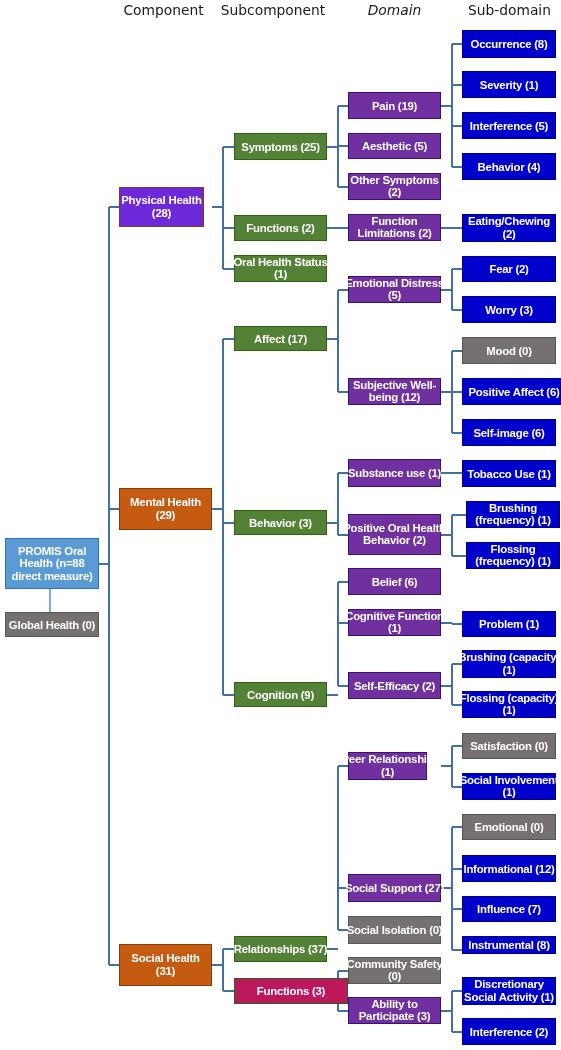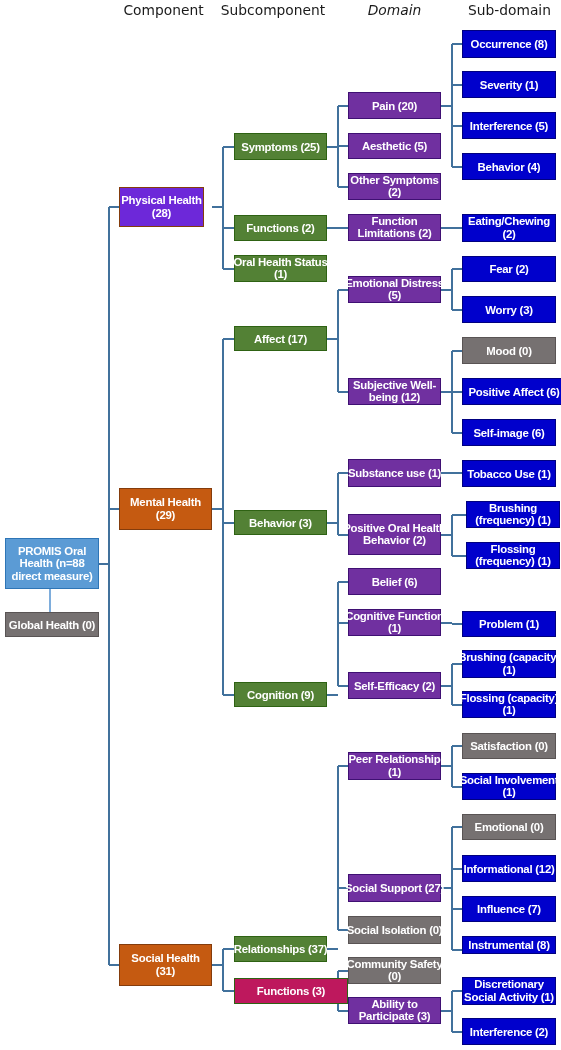--- a/index.html
+++ b/index.html
@@ -203,21 +203,21 @@
           <span class="line">Relationships (37)</span>
         </span>
       </div>
       <div class="node" style="left: 234px; top: 978px; width: 114px; height: 26px; background: #be185d; border: 1px solid rgb(46, 98, 19);">
         <span class="label">
           <span class="line">Functions (3)</span>
         </span>
       </div>
       <div class="node" style="left: 348px; top: 92px; width: 93px; height: 27px; background: rgb(112, 48, 160); border: 1px solid rgb(63, 16, 115);">
         <span class="label">
-          <span class="line">Pain (20)</span>
+          <span class="line">Pain (19)</span>
         </span>
       </div>
       <div class="node" style="left: 348px; top: 133px; width: 93px; height: 26px; background: rgb(112, 48, 160); border: 1px solid rgb(63, 16, 115);">
         <span class="label">
           <span class="line">Aesthetic (5)</span>
         </span>
       </div>
       <div class="node" style="left: 348px; top: 173px; width: 93px; height: 27px; background: rgb(112, 48, 160); border: 1px solid rgb(63, 16, 115);">
         <span class="label">
           <span class="line">Other Symptoms</span>
@@ -262,21 +262,21 @@
         <span class="label">
           <span class="line">Cognitive Function</span>
           <span class="line">(1)</span>
         </span>
       </div>
       <div class="node" style="left: 348px; top: 672px; width: 93px; height: 27px; background: rgb(112, 48, 160); border: 1px solid rgb(63, 16, 115);">
         <span class="label">
           <span class="line">Self-Efficacy (2)</span>
         </span>
       </div>
-      <div class="node" style="left: 348px; top: 752px; width: 93px; height: 28px; background: rgb(112, 48, 160); border: 1px solid rgb(63, 16, 115);">
+      <div class="node" style="left: 348px; top: 752px; width: 79px; height: 28px; background: rgb(112, 48, 160); border: 1px solid rgb(63, 16, 115);">
         <span class="label">
           <span class="line">Peer Relationship</span>
           <span class="line">(1)</span>
         </span>
       </div>
       <div class="node" style="left: 348px; top: 874px; width: 93px; height: 28px; background: rgb(112, 48, 160); border: 1px solid rgb(63, 16, 115);">
         <span class="label">
           <span class="line">Social Support (27)</span>
         </span>
       </div>

